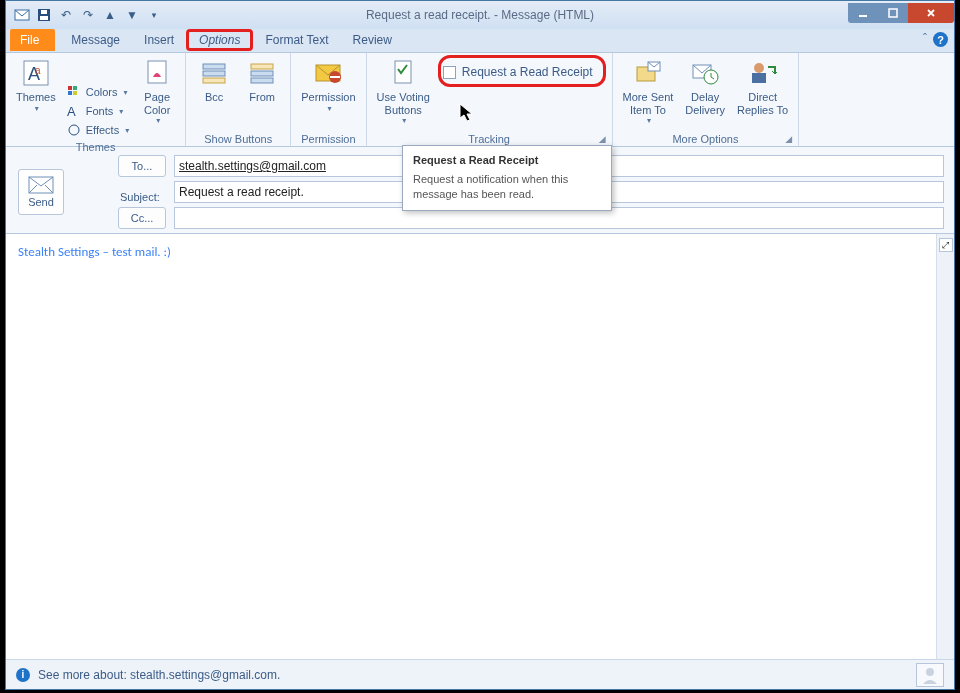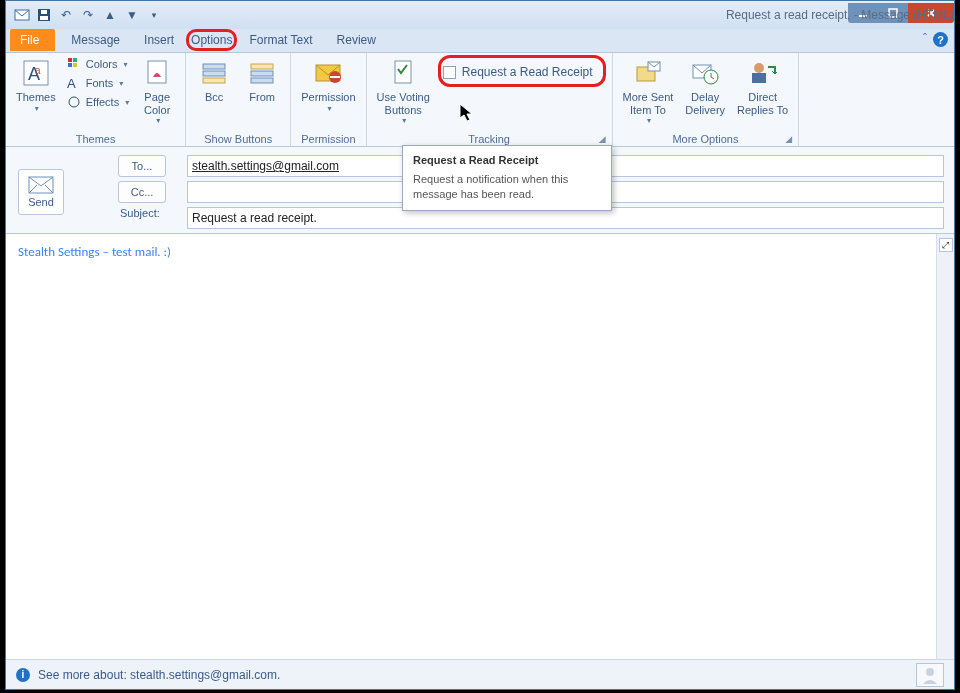--- a/index.html
+++ b/index.html
@@ -3,59 +3,59 @@
 <meta charset="utf-8">
 <style>
   * { box-sizing: border-box; margin: 0; padding: 0; font-family: "Segoe UI", Tahoma, sans-serif; }
   body { background: #000; width: 960px; height: 693px; overflow: hidden; position: relative; }
   .window { width: 950px; height: 690px; margin: 0 auto; background: #fff; border: 1px solid #4476a6; display: flex; flex-direction: column; }
 
   
   .titlebar { height: 28px; background: linear-gradient(#e4ecf7,#cfe0f3); display: flex; align-items: center; font-size: 12px; color: #444; position: relative; }
   .qat { display: flex; align-items: center; gap: 2px; padding-left: 6px; }
   .qat-btn { width: 20px; height: 20px; display: flex; align-items: center; justify-content: center; color: #3b5e87; cursor: default; }
-  .title-text { position: absolute; left: 0; right: 0; text-align: right; pointer-events: none; color:#5a6b85; }
+  .title-text { position: absolute; left: 0; right: 0; text-align: center; pointer-events: none; color:#5a6b85; }
   .winbtns { margin-left: auto; display: flex; height: 22px; }
   .winbtn { width: 30px; height: 20px; margin-top:-1px; display: flex; align-items:center; justify-content:center; font-size:11px; color:#fff; }
   .winbtn.min { background:#6f92bb; border-radius:0 0 0 3px;}
   .winbtn.max { background:#6f92bb; }
   .winbtn.close { width:46px; background:#c8472f; border-radius:0 0 3px 0;}
   .winbtn svg { width:12px; height:12px; }
 
   
   .tabsrow { height: 24px; background:#dbe6f4; border-bottom:1px solid #b6c8de; display:flex; padding-left:4px; position:relative;}
   .file-tab { background:#ff8c1a; color:#fff; font-size:12px; padding:3px 16px 3px 10px; border-radius:2px 2px 0 0; height:22px; display:flex; align-items:center; margin-right:4px;}
   .tab { font-size:12px; color:#3b5b86; padding:3px 12px; height:22px; display:flex; align-items:center; cursor:default;}
-  .tab.highlighted { border:3px solid #e41f1f; border-radius:10px; padding:1px 2px;}
+  .tab.highlighted { border:3px solid #e41f1f; border-radius:4px; padding:1px 10px;font-style:italic;}
   .help-icons { position:absolute; right:6px; top:3px; display:flex; gap:6px; font-size:12px; color:#3b5b86;}
   .help-circle {width:15px;height:15px;border-radius:50%;background:#1e73c8;color:#fff;display:flex;align-items:center;justify-content:center;font-size:11px;font-weight:bold;}
 
   
   .ribbon { height: 94px; background:#f4f8fd; border-bottom:1px solid #b6c8de; display:flex;}
   .group { border-right:1px solid #cdd9e9; padding:2px 6px 0 6px; display:flex; flex-direction:column; justify-content:space-between;}
   .group-body { display:flex; align-items:flex-start; gap:4px; flex:1;}
   .group-label { font-size:11px; color:#4e6d96; text-align:center; padding:2px 0 1px 0; position:relative;}
   .group-label .launcher { position:absolute; right:0; bottom:2px; font-size:9px; color:#7a91af;}
   .bigbtn { display:flex; flex-direction:column; align-items:center; font-size:11px; color:#3b5b86; padding:2px 4px; min-width:44px; text-align:center; line-height:1.15; cursor:default;}
   .bigbtn .ico { width:32px; height:32px; margin-bottom:2px; display:flex; align-items:center; justify-content:center;}
-  .smallstack { display:flex; flex-direction:column; gap:1px;}
+  .smallstack { display:flex; flex-direction:column; gap:1px;margin-top:28px;}
   .smallbtn { font-size:11px; color:#3b5b86; display:flex; align-items:center; gap:4px; padding:1px 2px; cursor:default;}
   .smallbtn .ico-s { width:16px;height:16px; display:flex;align-items:center;justify-content:center;}
   .dd-caret { font-size:8px; margin-left:2px; color:#5a7aa5;}
   .checkrow { display:flex; align-items:center; gap:6px; font-size:12px; color:#3b5b86; padding:3px 6px 3px 2px; white-space:nowrap;}
   .checkbox { width:13px;height:13px;border:1px solid #8aa3c0;background:#fff; display:inline-block;}
   .tracking-box { border:3px solid #e41f1f; border-radius:12px; padding:4px 4px 2px 0px; display:flex; flex-direction:column; gap:6px;}
 
   
   .addrwrap { padding:8px 10px 4px 10px; background:#f4f8fd; border-bottom:1px solid #b6c8de;}
   .addrtable { display:flex; gap:8px;}
   .sendcol { width:50px; display:flex; align-items:center; justify-content:center;}
   .sendbtn { width:46px; height:46px; background:#fefefe; border:1px solid #b7c6db; border-radius:3px; display:flex; flex-direction:column; align-items:center; justify-content:center; font-size:11px; color:#3b5b86;}
   .fieldscol { flex:1; display:flex; flex-direction:column; gap:4px;}
-  .fieldrow { display:flex; align-items:flex-start; gap:21px;padding-left:44px;}
+  .fieldrow { display:flex; align-items:flex-end; gap:8px;padding-left:44px;}
   .fieldbtn { width:48px; height:22px; background:#fdfdfe; border:1px solid #b7c6db; border-radius:3px; font-size:11px; color:#3b5b86; display:flex; align-items:center; justify-content:center;}
   .fieldlbl { width:48px; font-size:11px; color:#3b5b86; text-align:left; padding-left:2px;}
   .fieldinput { flex:1; height:22px; border:1px solid #b7c6db; background:#fff; font-size:12px; padding:2px 4px; color:#222;}
   .fieldinput.underline { text-decoration:underline; color:#222;}
 
   
   .bodyarea { flex:1; position:relative; background:#fff;}
   .bodytext { padding:10px 12px; font-size:13px; font-family:Calibri, sans-serif; color:#3b82f6;}
   .scrolltrack { position:absolute; right:0; top:0; bottom:0; width:18px; background:#eef2f8; border-left:1px solid #d5dfeb; display:flex; flex-direction:column; align-items:center;}
   .nub { width:14px; height:14px; margin-top:4px; border:1px solid #b7c6db; background:#fff; display:flex; align-items:center; justify-content:center; font-size:9px;}
@@ -315,26 +315,26 @@
               </svg></span>
           <span>Send</span>
         </div>
       </div>
       <div class="fieldscol">
         <div class="fieldrow">
           <div class="fieldbtn">To...</div>
           <input class="fieldinput underline" value="stealth.settings@gmail.com" style="">
         </div>
         <div class="fieldrow">
+          <div class="fieldlbl">Subject:</div>
+          <input class="fieldinput" value="Request a read receipt." style="">
+        </div>
+        <div class="fieldrow">
           <div class="fieldbtn">Cc...</div>
           <input class="fieldinput" value="" style="">
-        </div>
-        <div class="fieldrow">
-          <div class="fieldlbl">Subject:</div>
-          <input class="fieldinput" value="Request a read receipt." style="">
         </div>
       </div>
     </div>
   </div>
 
   <div class="bodyarea">
     <div class="bodytext">Stealth Settings – test mail. :)</div>
     <div class="scrolltrack">
       <div class="nub">⤢</div>
     </div>

